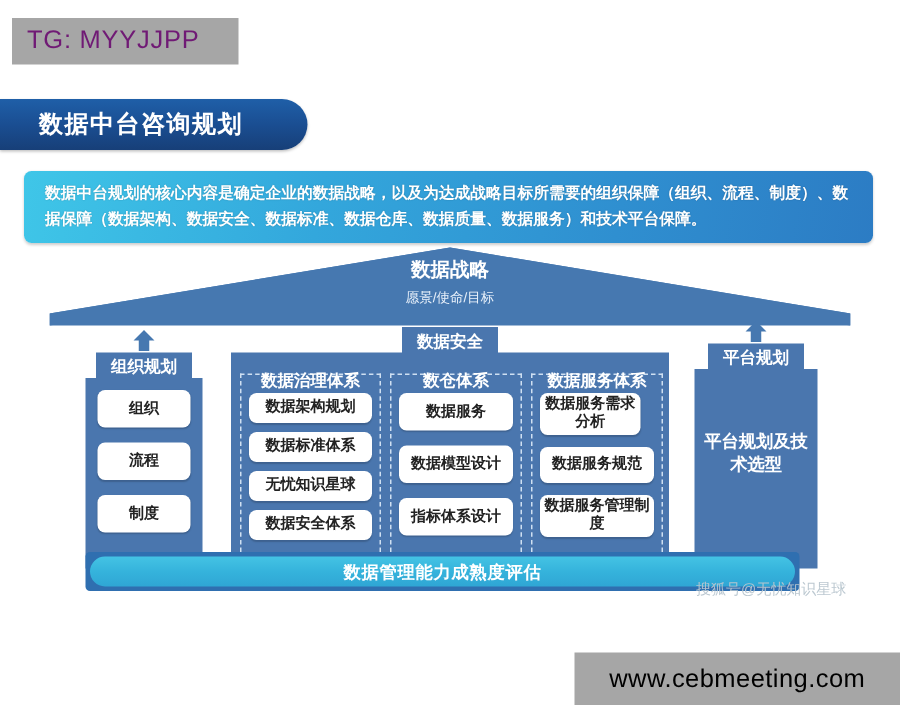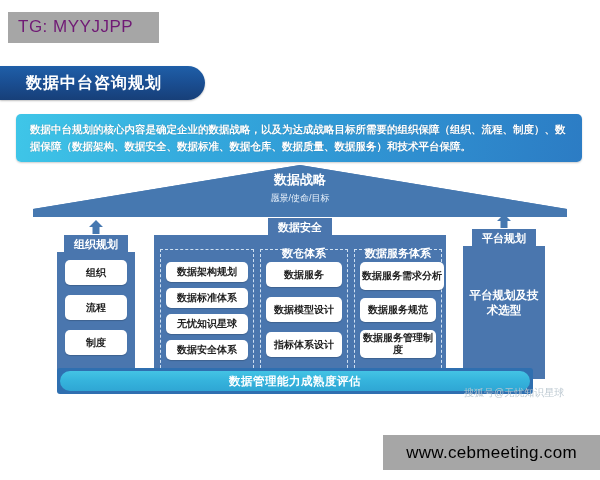--- a/index.html
+++ b/index.html
@@ -195,34 +195,35 @@
   <div class="grp-head" style="left:31px;top:72px;width:64px;">组织规划</div>
   <div class="pillar" style="left:24px;top:89px;width:78px;height:127px;"></div>
   <div class="chip" style="left:32px;top:97px;width:62px;height:25px;">组织</div>
   <div class="chip" style="left:32px;top:132px;width:62px;height:25px;">流程</div>
   <div class="chip" style="left:32px;top:167px;width:62px;height:25px;">制度</div>
 
   <div class="grp-head" style="left:235px;top:55px;width:64px;">数据安全</div>
   <div class="pillar" style="left:121px;top:72px;width:292px;height:144px;"></div>
 
   <div class="subsys" style="left:127px;top:86px;width:94px;height:124px;"></div>
+  <div class="subsys-title" style="left:127px;top:83px;width:94px;">数据治理体系</div>
   <div class="chip" style="left:133px;top:99px;width:82px;height:20px;">数据架构规划</div>
   <div class="chip" style="left:133px;top:125px;width:82px;height:20px;">数据标准体系</div>
   <div class="chip" style="left:133px;top:151px;width:82px;height:20px;">无忧知识星球</div>
   <div class="chip" style="left:133px;top:177px;width:82px;height:20px;">数据安全体系</div>
 
   <div class="subsys" style="left:227px;top:86px;width:88px;height:124px;"></div>
   <div class="subsys-title" style="left:227px;top:83px;width:88px;">数仓体系</div>
   <div class="chip" style="left:233px;top:99px;width:76px;height:25px;">数据服务</div>
   <div class="chip" style="left:233px;top:134px;width:76px;height:25px;">数据模型设计</div>
   <div class="chip" style="left:233px;top:169px;width:76px;height:25px;">指标体系设计</div>
 
   <div class="subsys" style="left:321px;top:86px;width:88px;height:124px;"></div>
   <div class="subsys-title" style="left:321px;top:83px;width:88px;">数据服务体系</div>
-  <div class="chip" style="left:327px;top:99px;width:84px;height:28px;">数据服务需求分析</div>
+  <div class="chip" style="left:327px;top:99px;width:67px;height:28px;">数据服务需求分析</div>
   <div class="chip" style="left:327px;top:135px;width:76px;height:24px;">数据服务规范</div>
   <div class="chip" style="left:327px;top:167px;width:76px;height:28px;">数据服务管理制度</div>
 
   <div class="grp-head" style="left:439px;top:66px;width:64px;">平台规划</div>
   <div class="pillar" style="left:430px;top:83px;width:82px;height:133px;"></div>
   <div class="plat-text" style="left:432px;top:120px;width:78px;height:40px;">平台规划及技术选型</div>
 
 </div>
 
 <div class="foot-wrap">

